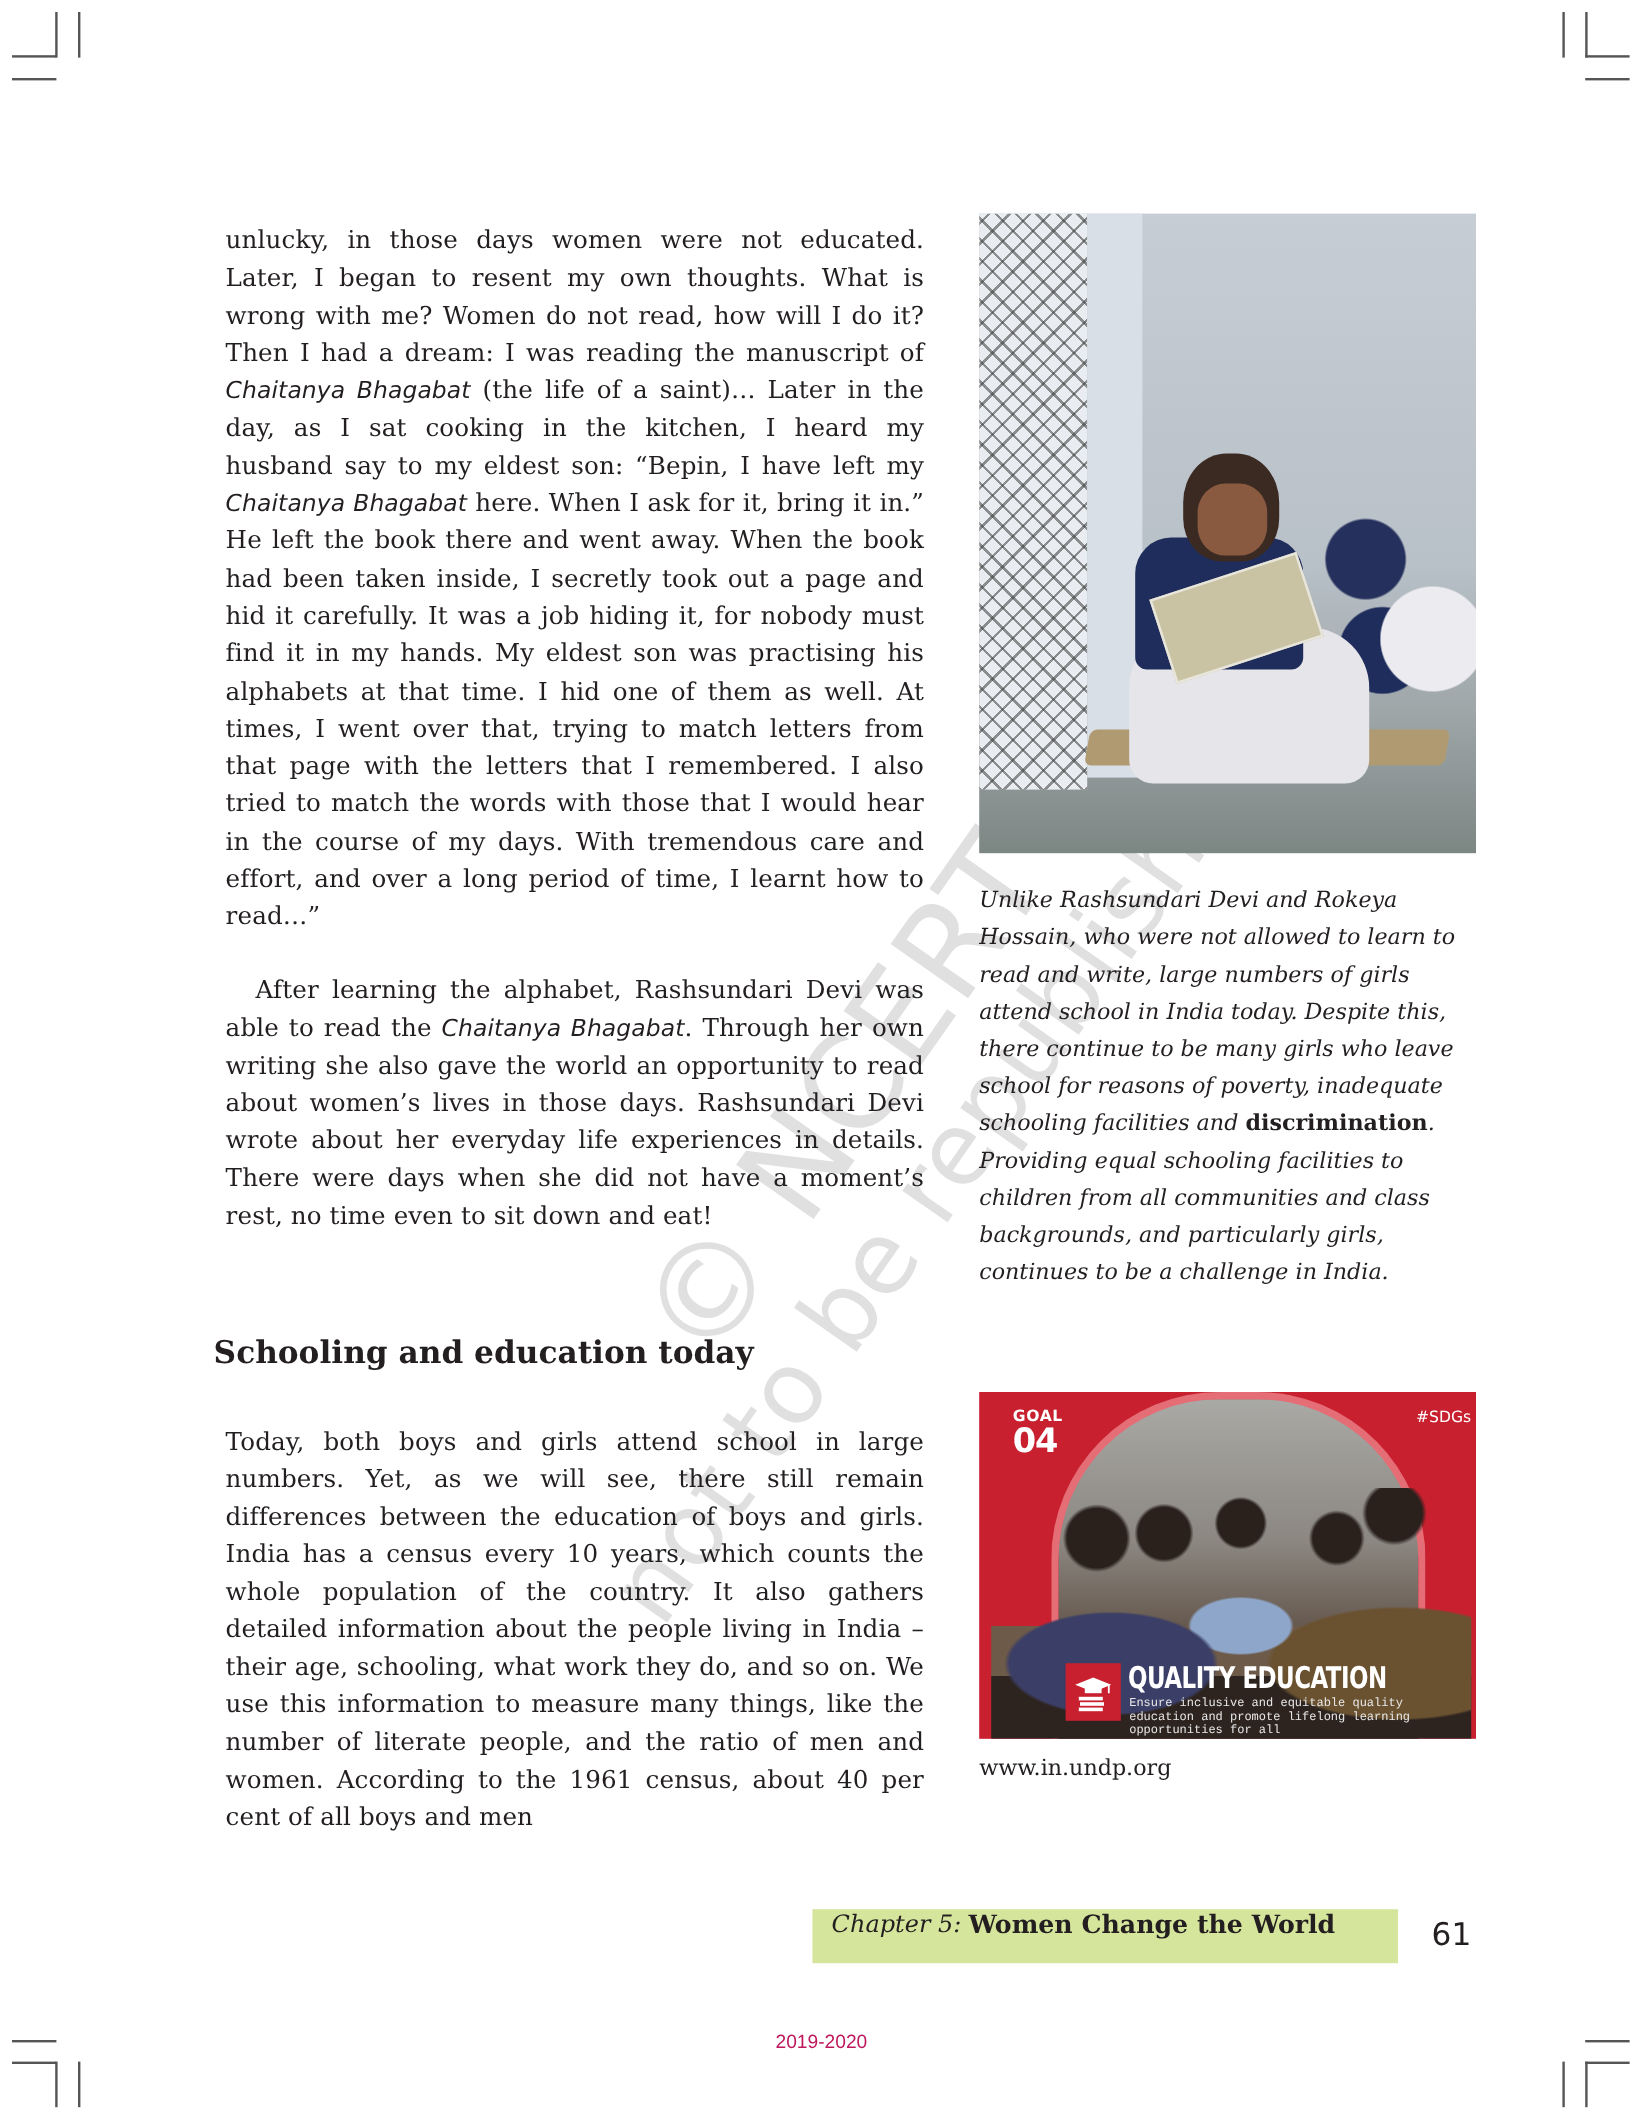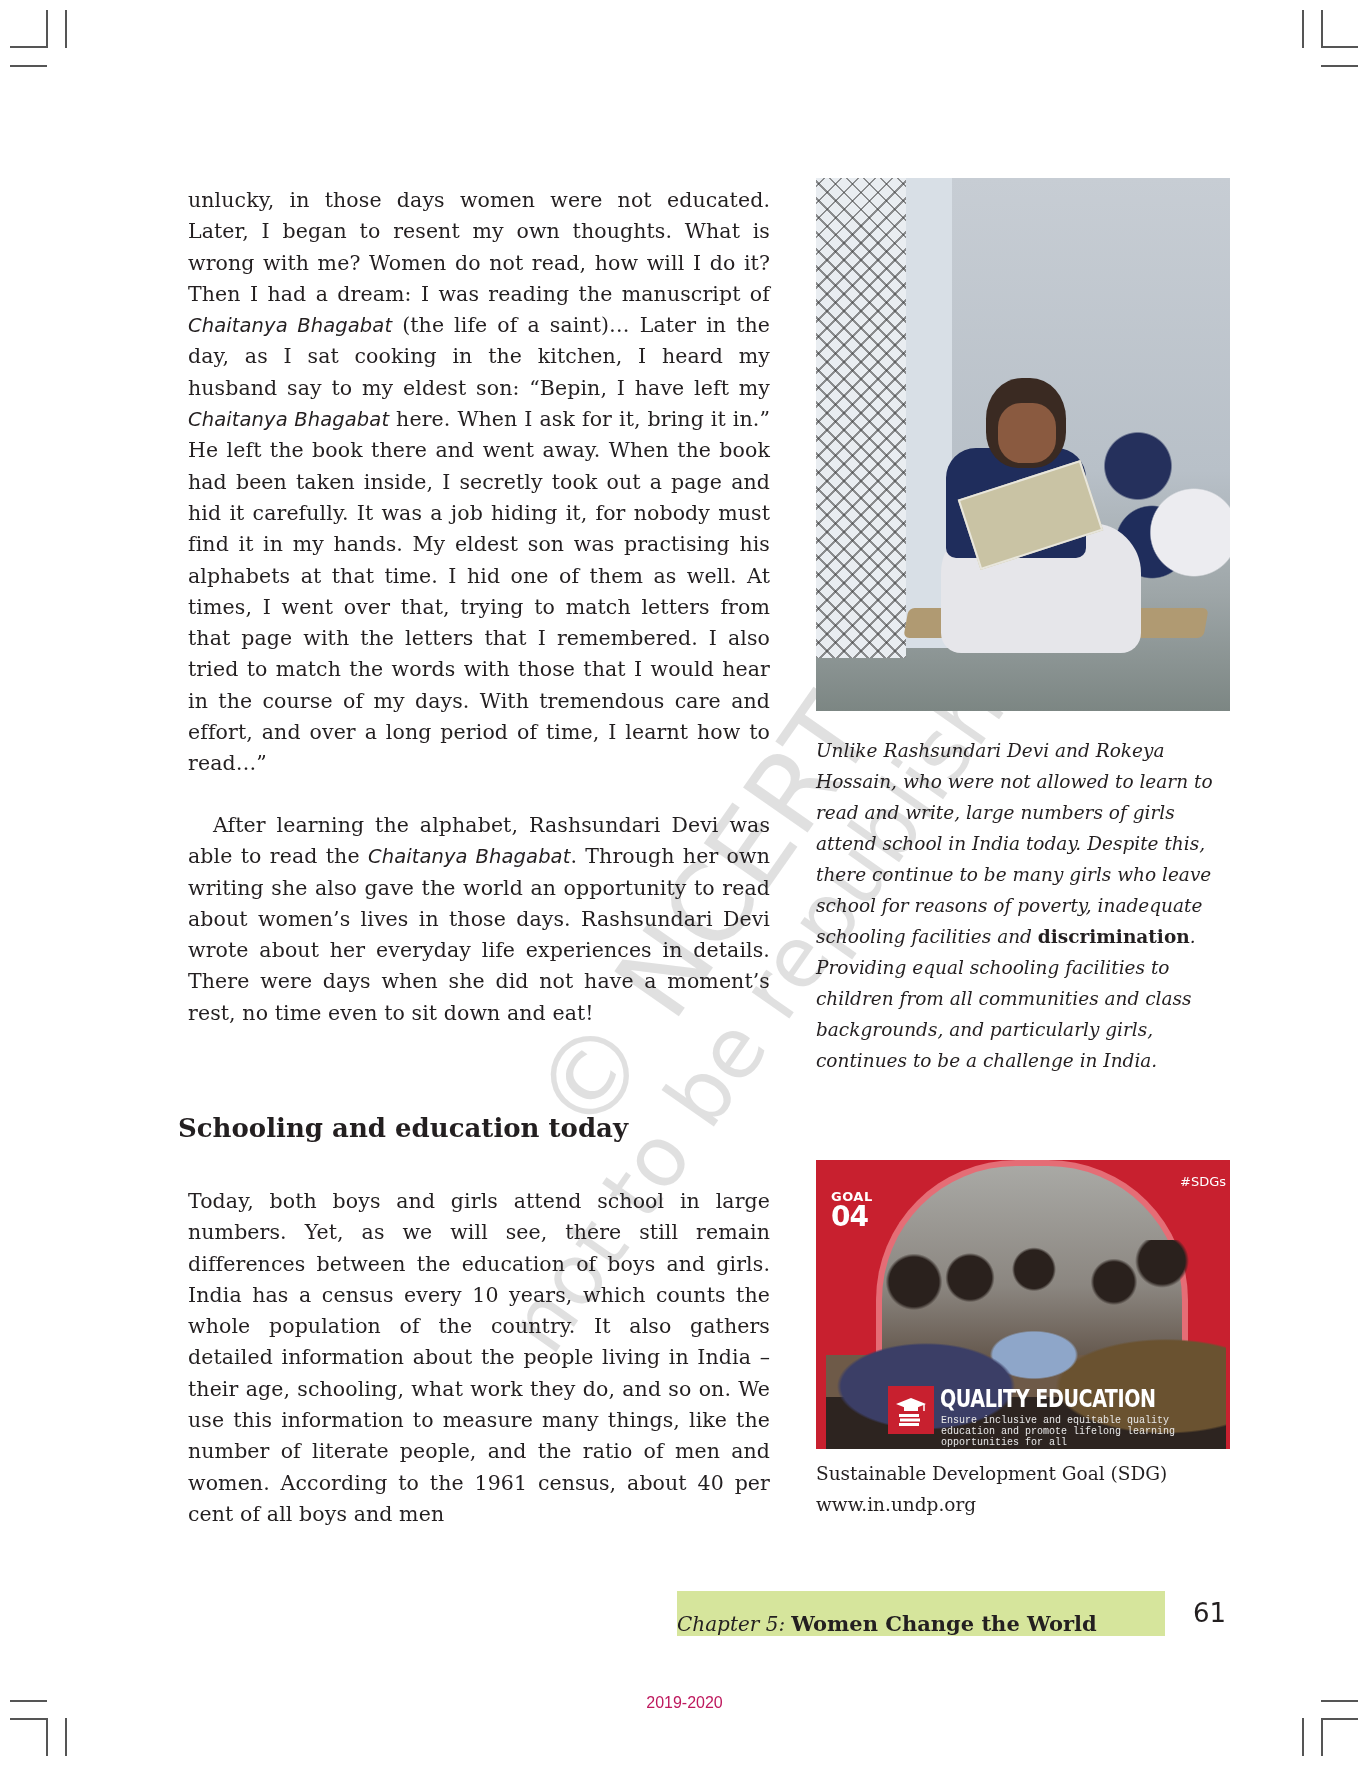--- a/index.html
+++ b/index.html
@@ -46,32 +46,32 @@
   .sdg .kids { position: absolute; left: 10px; top: 80px; width: 400px; height: 209px; background:
       radial-gradient(circle at 22% 20%, #2a211d 0 7%, transparent 8%),
       radial-gradient(circle at 36% 18%, #2a211d 0 7%, transparent 8%),
       radial-gradient(circle at 52% 14%, #2a211d 0 7%, transparent 8%),
       radial-gradient(circle at 72% 20%, #2a211d 0 6%, transparent 7%),
       radial-gradient(circle at 84% 10%, #2a211d 0 6%, transparent 7%),
       radial-gradient(ellipse at 25% 70%, #3b3e66 0 20%, transparent 21%),
       radial-gradient(ellipse at 52% 55%, #8ea6c9 0 14%, transparent 15%),
       radial-gradient(ellipse at 85% 70%, #6a5230 0 22%, transparent 23%),
       linear-gradient(180deg, transparent 0 55%, #6e5a48 55% 75%, #2d2420 75%); }
-  .sdg .goal { position: absolute; left: 15px; top: 14px; color: #fff; font-family: "DejaVu Sans", sans-serif; font-weight: bold; line-height: 1; margin-top: 16px; }
+  .sdg .goal { position: absolute; left: 28px; top: 14px; color: #fff; font-family: "DejaVu Sans", sans-serif; font-weight: bold; line-height: 1; }
   .sdg .goal .g1 { font-size: 13px; letter-spacing: 0.5px; }
   .sdg .goal .g2 { font-size: 28px; letter-spacing: -1px; }
   .sdg .tag { position: absolute; right: 4px; top: 14px; color: #fff; font-family: "DejaVu Sans", sans-serif; font-size: 13px; }
   .sdg .icon-box { position: absolute; left: 72px; top: 226px; width: 46px; height: 48px; background: #c8202f; display: flex; align-items: center; justify-content: center; }
   .sdg .qe-title { position: absolute; left: 124px; top: 224px; color: #fff; font-family: "DejaVu Sans Condensed", "DejaVu Sans", sans-serif; font-weight: bold; font-size: 25px; letter-spacing: -0.5px; transform: scaleX(0.85); transform-origin: left; white-space: nowrap; }
   .sdg .qe-sub { position: absolute; left: 125px; top: 255px; color: #e8e8e8; font-family: Liberation Mono, monospace; font-size: 10px; line-height: 11px; width: 240px; }
 
   .caption2 { position: absolute; left: 816px; top: 1458px; font-family: "DejaVu Serif", serif; font-size: 18.5px; line-height: 31px; color: #231f20; }
 
   
-  .chapter-band { position: absolute; left: 677px; top: 1591px; width: 488px; height: 45px; background: #d6e59c; display: flex; align-items: flex-end; box-sizing: border-box; white-space: nowrap; }
+  .chapter-band { position: absolute; left: 677px; top: 1591px; width: 488px; height: 45px; background: #d6e59c; display: flex; align-items: flex-start; padding-left: 16px; box-sizing: border-box; white-space: nowrap; }
   .chapter-band .ch-label { font-family: "DejaVu Serif", serif; font-style: italic; font-size: 20px; margin-right: 6px; }
   .chapter-band .ch-title { font-family: "DejaVu Serif", serif; font-weight: bold; font-size: 21px; }
   .page-num { position: absolute; left: 1193px; top: 1598px; font-family: "DejaVu Sans", sans-serif; font-size: 26px; color: #231f20; }
   .year { position: absolute; left: 0; width: 1369px; top: 1694px; text-align: center; font-family: "Liberation Sans", sans-serif; font-size: 16px; color: #be185d; }
 
   
   .watermark { position: absolute; left: 290px; top: 840px; transform: rotate(-55deg); transform-origin: center; color: rgba(160,160,160,0.32); font-family: "DejaVu Sans", sans-serif; pointer-events: none; white-space: nowrap; text-align: center; line-height: 1.05; }
   .watermark .w1 { font-size: 108px; }
   .watermark .w2 { font-size: 84px; }
 </style>
@@ -149,21 +149,20 @@
       <rect x="5" y="21" width="20" height="3" fill="#fff"></rect>
       <rect x="6" y="25.5" width="20" height="3" fill="#fff"></rect>
       <rect x="5" y="30" width="20" height="3" fill="#fff"></rect>
     </svg>
   </div>
   <div class="qe-title">QUALITY EDUCATION</div>
   <div class="qe-sub">Ensure inclusive and equitable quality education and promote lifelong learning opportunities for all</div>
 </div>
 
 <div class="caption2">
-  <div>Sustainable Development Goal (SDG)</div>
   <div>www.in.undp.org</div>
 </div>
 
 <div class="chapter-band" style="background: rgb(214, 229, 156);">
   <span class="ch-label">Chapter 5:</span>
   <span class="ch-title">Women Change the World</span>
 </div>
 <div class="page-num">61</div>
 <div class="year">2019-2020</div>
 

